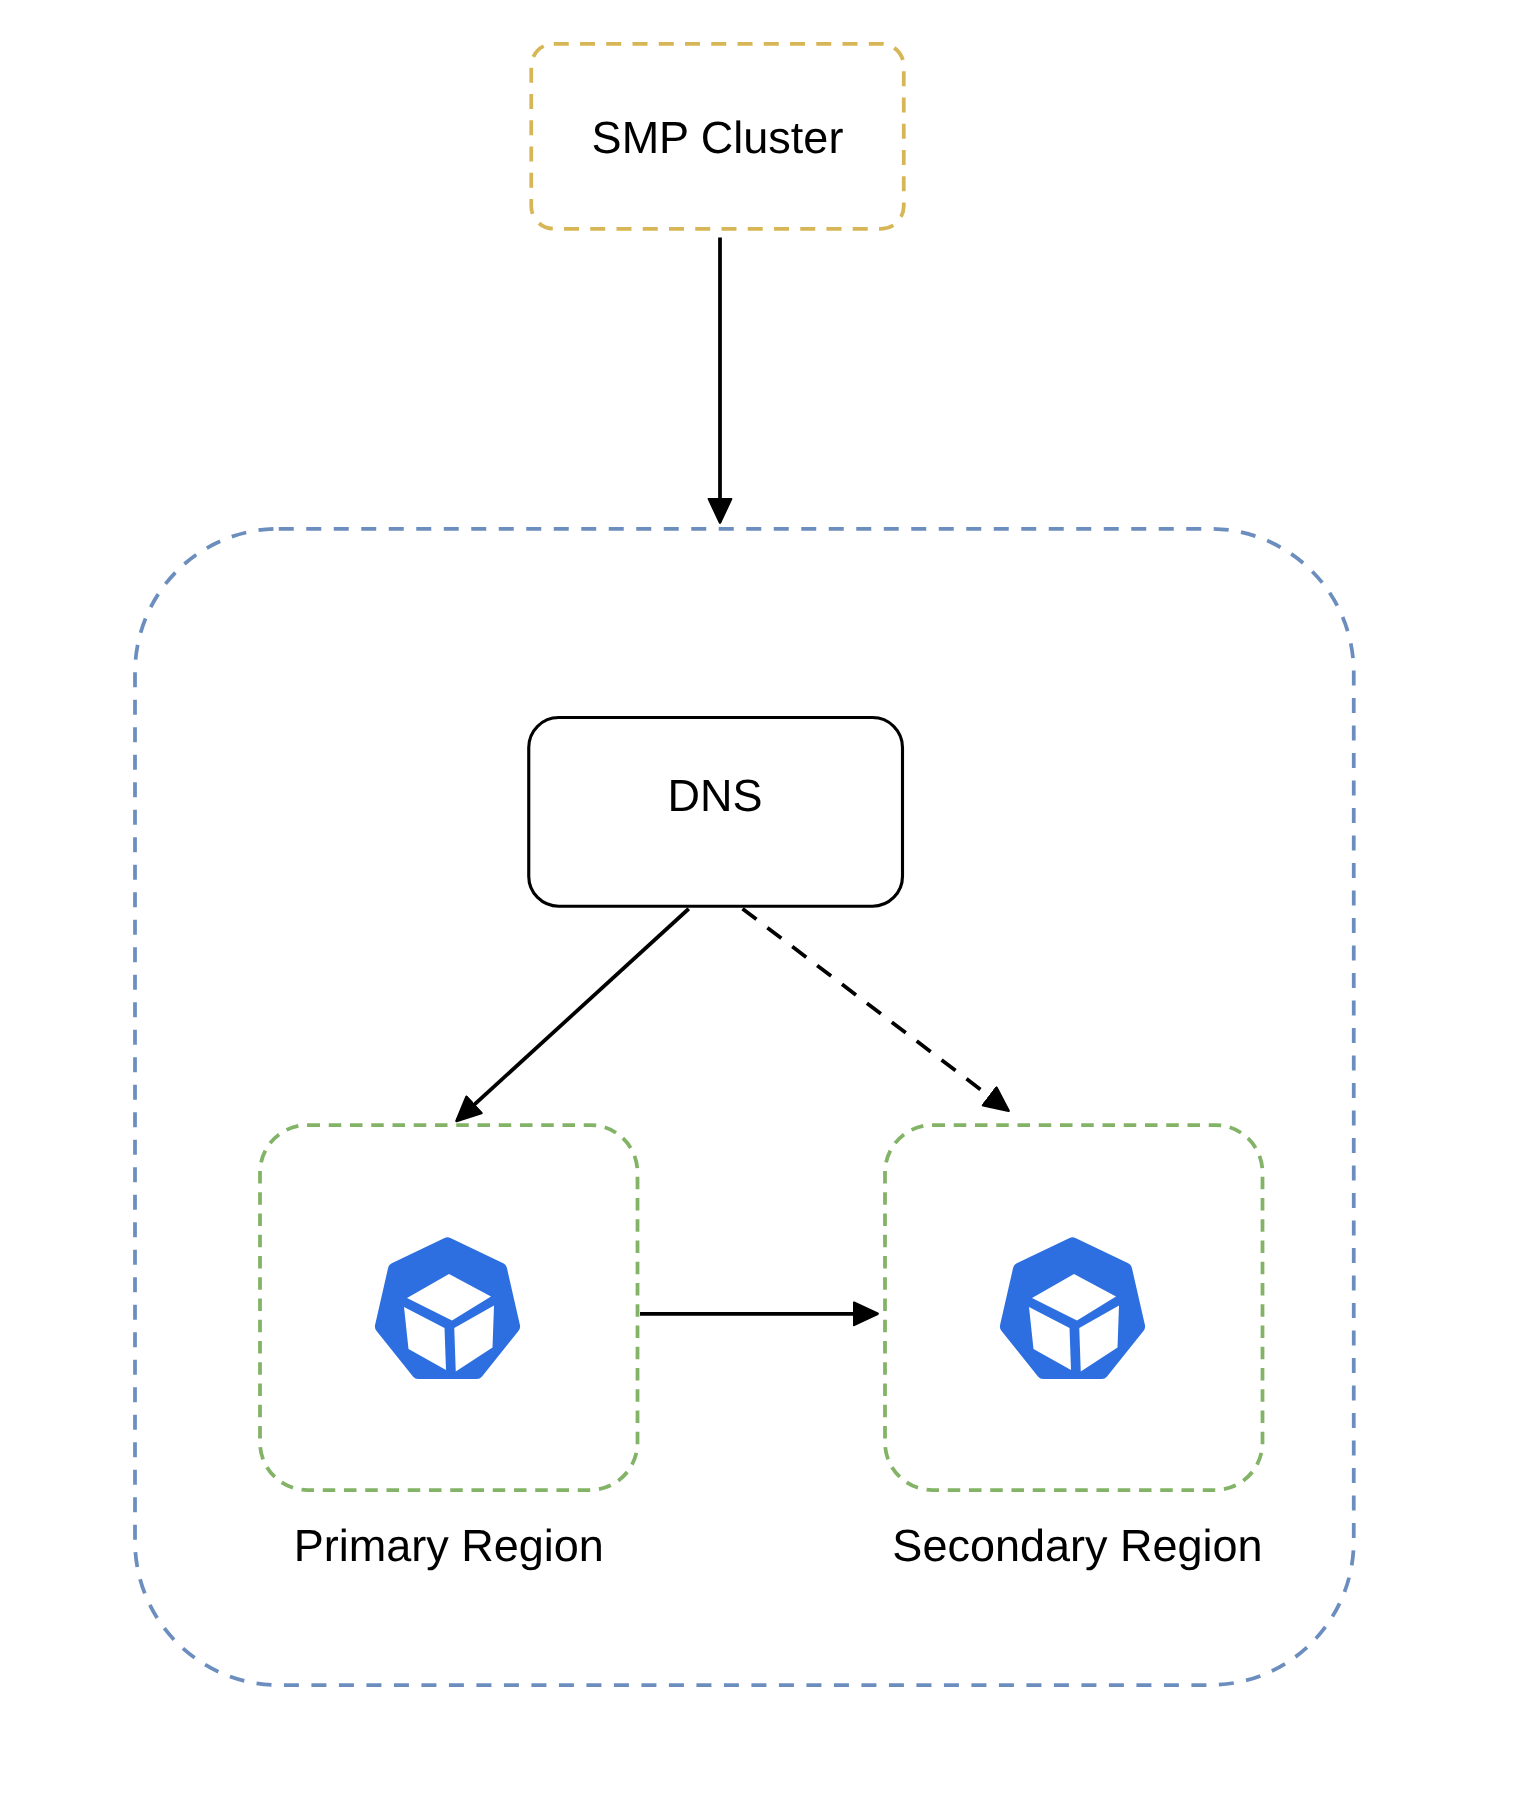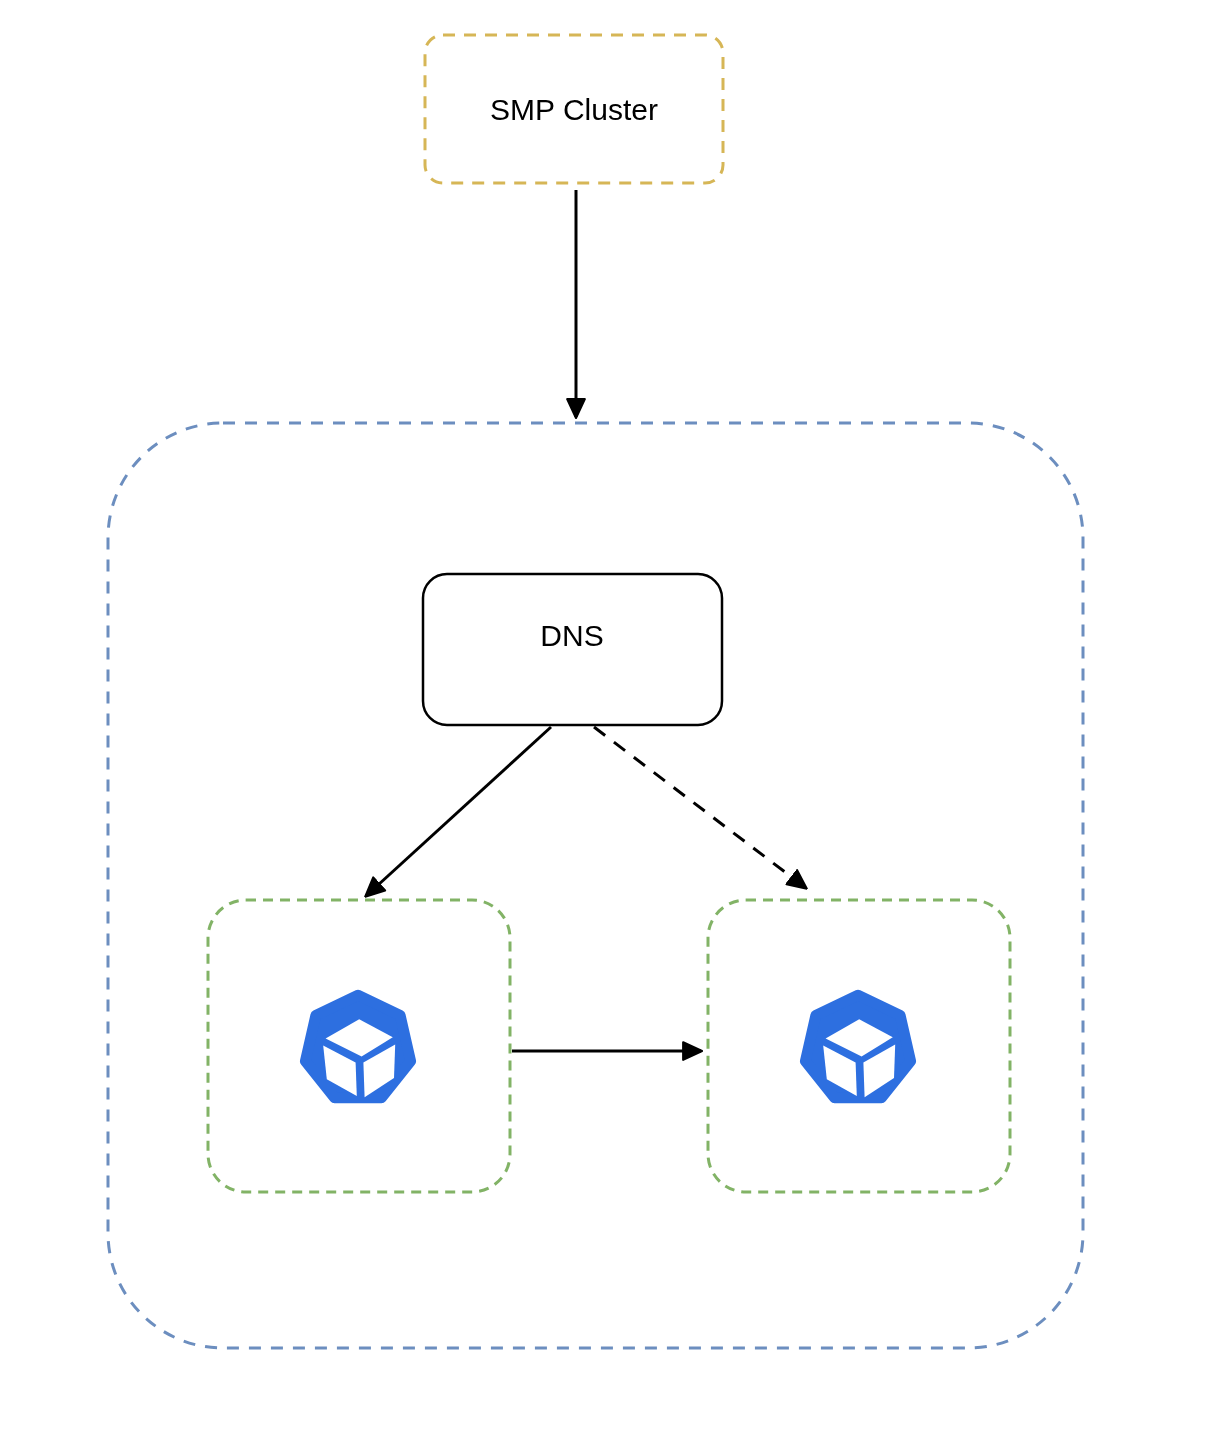--- a/index.html
+++ b/index.html
@@ -16,21 +16,21 @@
     font-family: "Liberation Sans", sans-serif;
   }
   .canvas svg {
     position: absolute;
     left: 0;
     top: 0;
   }
   .node-label {
     position: absolute;
     transform: translate(-50%, -50%);
-    font-size: 30px;
+    font-size: 36px;
     line-height: 1.2;
     color: #000000;
     white-space: nowrap;
     text-align: left;
   }
 </style>
 </head>
 <body>
 
 <div class="canvas">
@@ -71,15 +71,17 @@
     </g>
     <g transform="translate(798,988) scale(1.2)">
       <use href="#cluster-icon-shape"></use>
     </g>
   </svg>
 
   <div class="node-label" style="left:574px; top:110px;">SMP Cluster</div>
 
   <div class="node-label" style="left:572px; top:636px;">DNS</div>
 
+  <div class="node-label" style="left:359px; top:1236px;">Primary Region</div>
 
+  <div class="node-label" style="left:862px; top:1236px;">Secondary Region</div>
 
 </div>
 
 </body></html>

